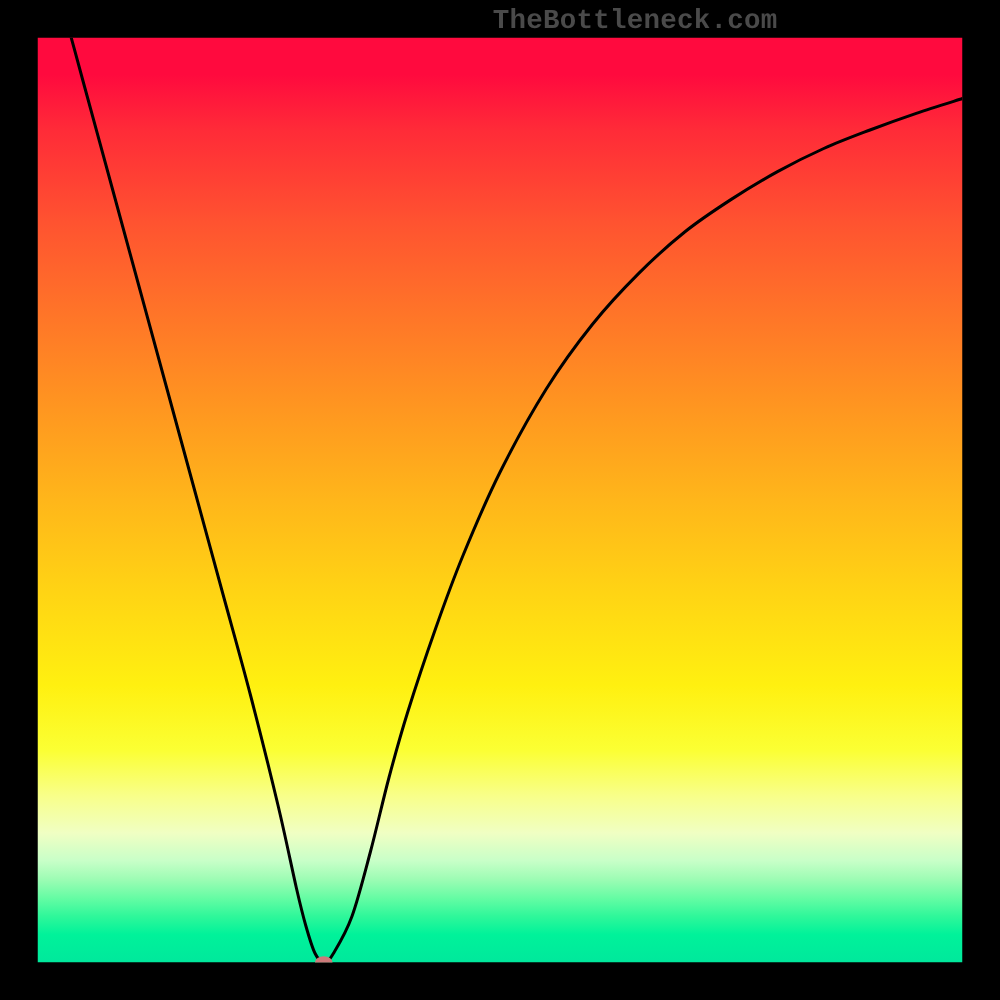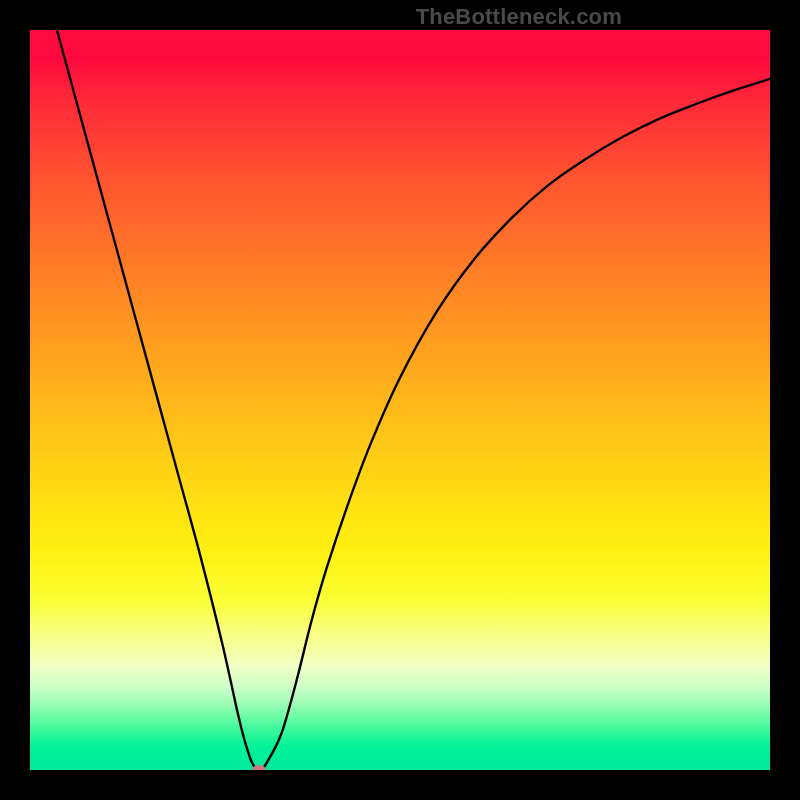--- a/index.html
+++ b/index.html
@@ -9,20 +9,21 @@
     height: 800px;
     background: #000;
     font-family: Arial, Helvetica, sans-serif;
     overflow: hidden;
   }
   .frame {
     position: relative;
     width: 640px;
     height: 800px;
     background: #000;
+    font-family: Liberation Mono, monospace;
   }
   .watermark {
     position: absolute;
     top: 4px;
     right: 18px;
     color: #4a4a4a;
     font-size: 22px;
     font-weight: bold;
     letter-spacing: 0.2px;
     z-index: 4;

